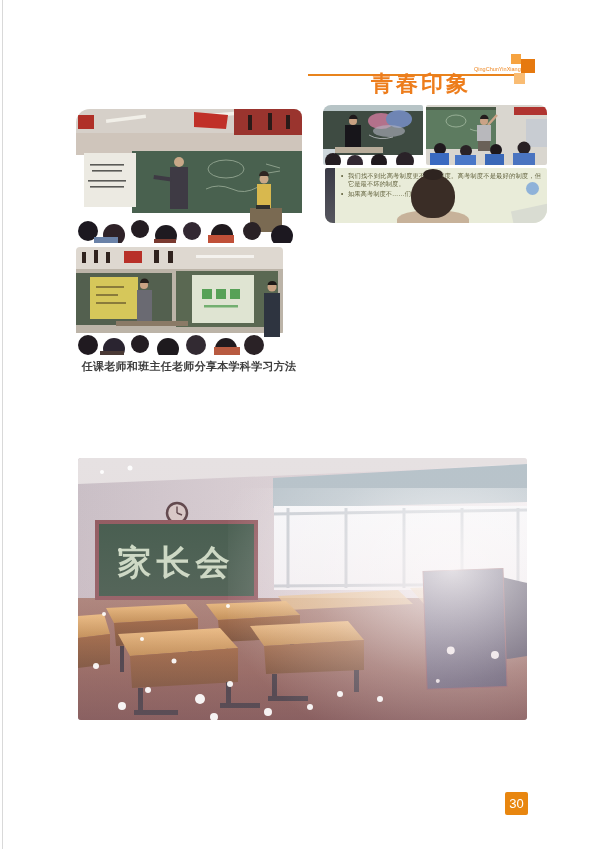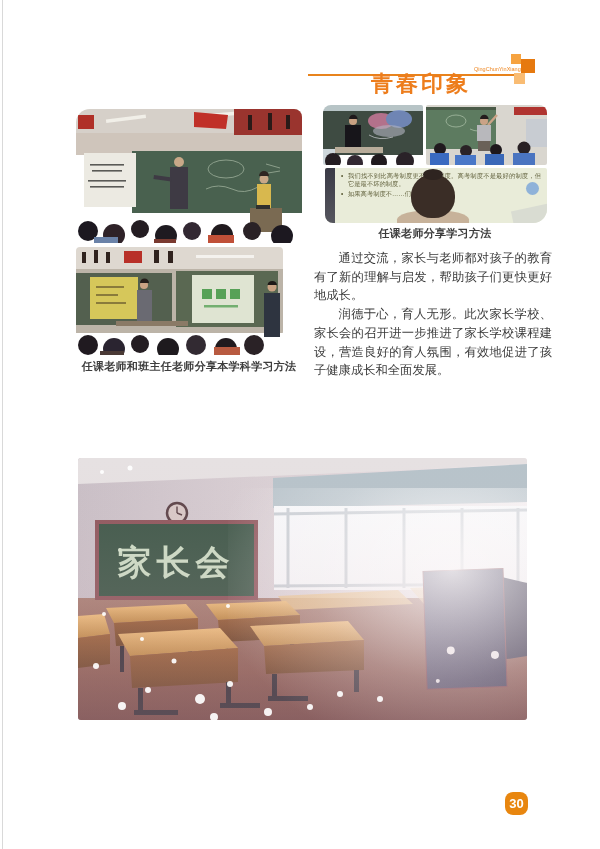--- a/index.html
+++ b/index.html
@@ -56,22 +56,22 @@
              font-family:"DejaVu Serif",serif;font-size:12.3px;line-height:18.7px;
              color:#3b3b3b;text-align:justify;}
   .body-text p{margin:0;text-indent:2em;}
 
   
   .illustration{position:absolute;left:78px;top:458px;width:449px;height:262px;
                 border-radius:3px;overflow:hidden;}
 
   
   .page-num{position:absolute;left:505px;top:792px;width:23px;height:23px;background:#e8860f;
-            color:#fff;font-weight:bold;font-size:13px;text-align:center;line-height:23px;
-            border-radius:8px;}
+            color:#fff;font-weight:normal;font-size:13px;text-align:center;line-height:23px;
+            border-radius:2px;}
 </style>
 </head>
 <body>
 
 <div class="page">
   <div class="page-edge"></div>
 
   <div>
     <div class="header-rule"></div>
     <div class="header-title">青春印象</div>
@@ -255,26 +255,21 @@
         <div class="slide-line">如果高考制度不……们的教育就不能</div>
       </div>
       <div class="c-dot"></div>
       <div class="c-corner"></div>
       <div class="c-shoulders"></div>
       <div class="c-face"></div>
       <div class="c-hair"></div>
       <div class="c-bun"></div>
     </div>
   </div>
-  <div class="caption-right">任课老师分享学习方法</div>
-
-  <div class="body-text">
-    <p>通过交流，家长与老师都对孩子的教育有了新的理解与启发，帮助孩子们更快更好地成长。</p>
-    <p>润德于心，育人无形。此次家长学校、家长会的召开进一步推进了家长学校课程建设，营造良好的育人氛围，有效地促进了孩子健康成长和全面发展。</p>
-  </div>
+
 
   <div class="illustration">
     <svg width="449" height="262" viewBox="0 0 449 262">
       <defs>
         <linearGradient id="wallGrad" x1="0" y1="0" x2="1" y2="0">
           <stop offset="0" stop-color="#c9bfc6"></stop>
             <stop offset=".55" stop-color="#ded4d8"></stop>
           <stop offset="1" stop-color="#f2ecee"></stop>
         </linearGradient>
         <linearGradient id="floorGrad" x1="0" y1="0" x2="0" y2="1">

